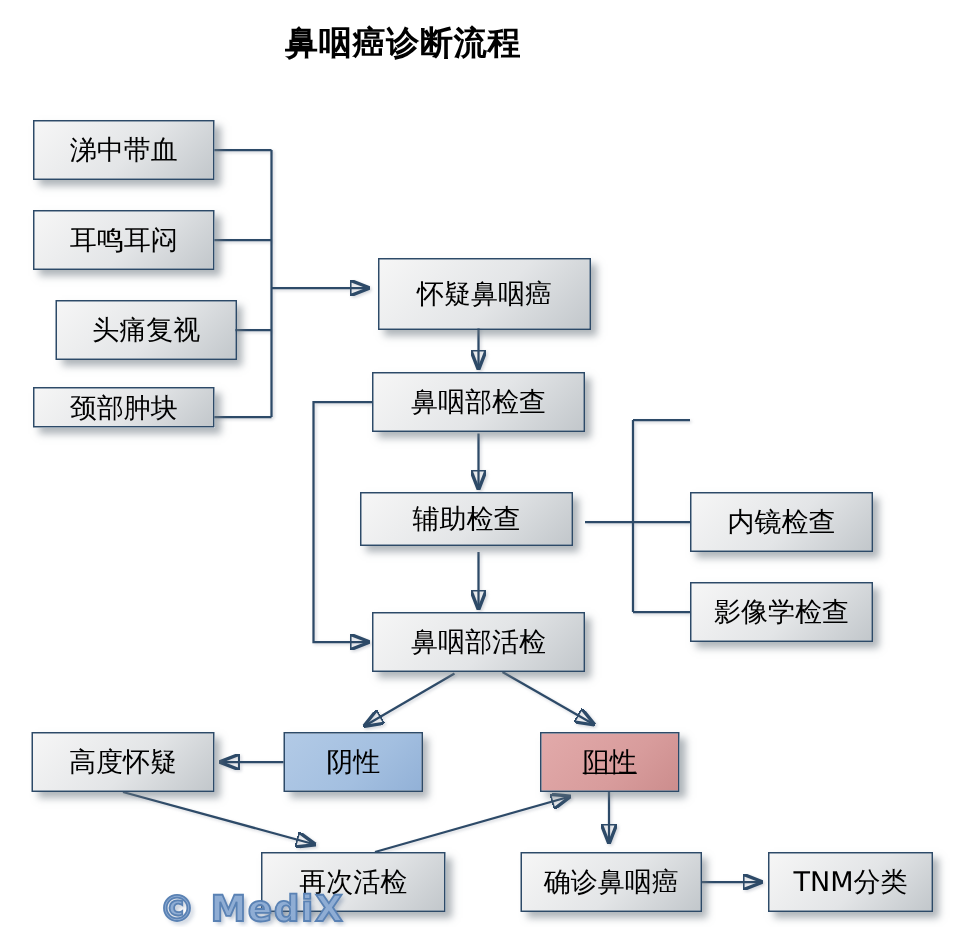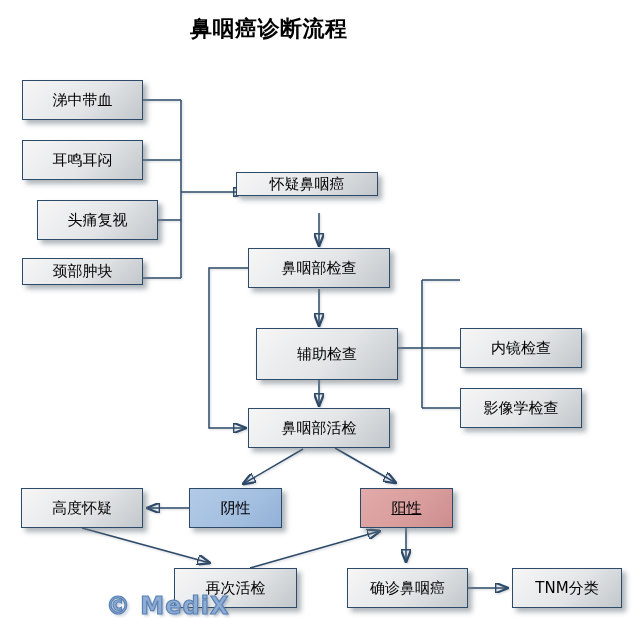--- a/index.html
+++ b/index.html
@@ -16,21 +16,21 @@
     filter: drop-shadow(1.5px 1.5px 1px rgba(120,130,145,0.35)); }
   svg.edges path, svg.edges polyline, svg.edges line {
     stroke: var(--line, #2d4a68); stroke-width:1.5; fill:none;
   }
   .node {
     position:absolute; z-index:2; box-sizing:border-box;
     display:flex; align-items:center; justify-content:center;
     border:1.5px solid var(--box-border, #2d4a68);
     background:linear-gradient(135deg,#f6f6f6 0%,#e3e5e7 55%,#c2c7cb 100%);
     box-shadow:4px 4px 5px rgba(110,120,130,0.55);
-    font-size:15px; color:#000; white-space:nowrap;
+    font-size:18px; color:#000; white-space:nowrap;
   }
   .node.blue { background:linear-gradient(135deg,#b2cae6 0%,var(--negative-fill,#a3bfe0) 60%,#92b1d7 100%); }
   .node.red  { background:linear-gradient(135deg,#e2aaaa 0%,var(--positive-fill,#d89c9c) 60%,#cc8d8d 100%);text-decoration:underline; }
   .watermark {
     position:absolute; left:106px; top:592px; z-index:3;
     font-weight:bold; font-size:24px; letter-spacing:1px; white-space:nowrap;
     color: var(--watermark-blue, #8fadd4);
     -webkit-text-stroke:1.2px #5a82b4;
     text-shadow:2px 2px 3px rgba(90,115,150,0.45);
   }
@@ -77,23 +77,23 @@
 
     <path d="M406,528 V562" marker-end="url(#ah)"></path>
     <path d="M468,588 H508" marker-end="url(#ah)"></path>
   </svg>
 
   <div class="node" style="left:22px;top:80px;width:121px;height:40px">涕中带血</div>
   <div class="node" style="left:22px;top:140px;width:121px;height:40px">耳鸣耳闷</div>
   <div class="node" style="left:37px;top:200px;width:121px;height:40px">头痛复视</div>
   <div class="node" style="left:22px;top:258px;width:121px;height:27px">颈部肿块</div>
 
-  <div class="node" style="left:236px;top:172px;width:142px;height:24px">怀疑鼻咽癌</div>
+  <div class="node" style="left:252px;top:172px;width:142px;height:48px">怀疑鼻咽癌</div>
   <div class="node" style="left:248px;top:248px;width:142px;height:40px">鼻咽部检查</div>
-  <div class="node" style="left:256px;top:328px;width:142px;height:52px">辅助检查</div>
+  <div class="node" style="left:240px;top:328px;width:142px;height:36px">辅助检查</div>
   <div class="node" style="left:248px;top:408px;width:142px;height:40px">鼻咽部活检</div>
 
   <div class="node" style="left:460px;top:328px;width:122px;height:40px">内镜检查</div>
   <div class="node" style="left:460px;top:388px;width:122px;height:40px">影像学检查</div>
 
   <div class="node" style="left:21px;top:488px;width:122px;height:40px">高度怀疑</div>
   <div class="node blue" style="left:189px;top:488px;width:93px;height:40px">阴性</div>
   <div class="node red" style="left:360px;top:488px;width:93px;height:40px">阳性</div>
   <div class="node" style="left:174px;top:568px;width:123px;height:40px">再次活检</div>
   <div class="node" style="left:347px;top:568px;width:121px;height:40px">确诊鼻咽癌</div>

